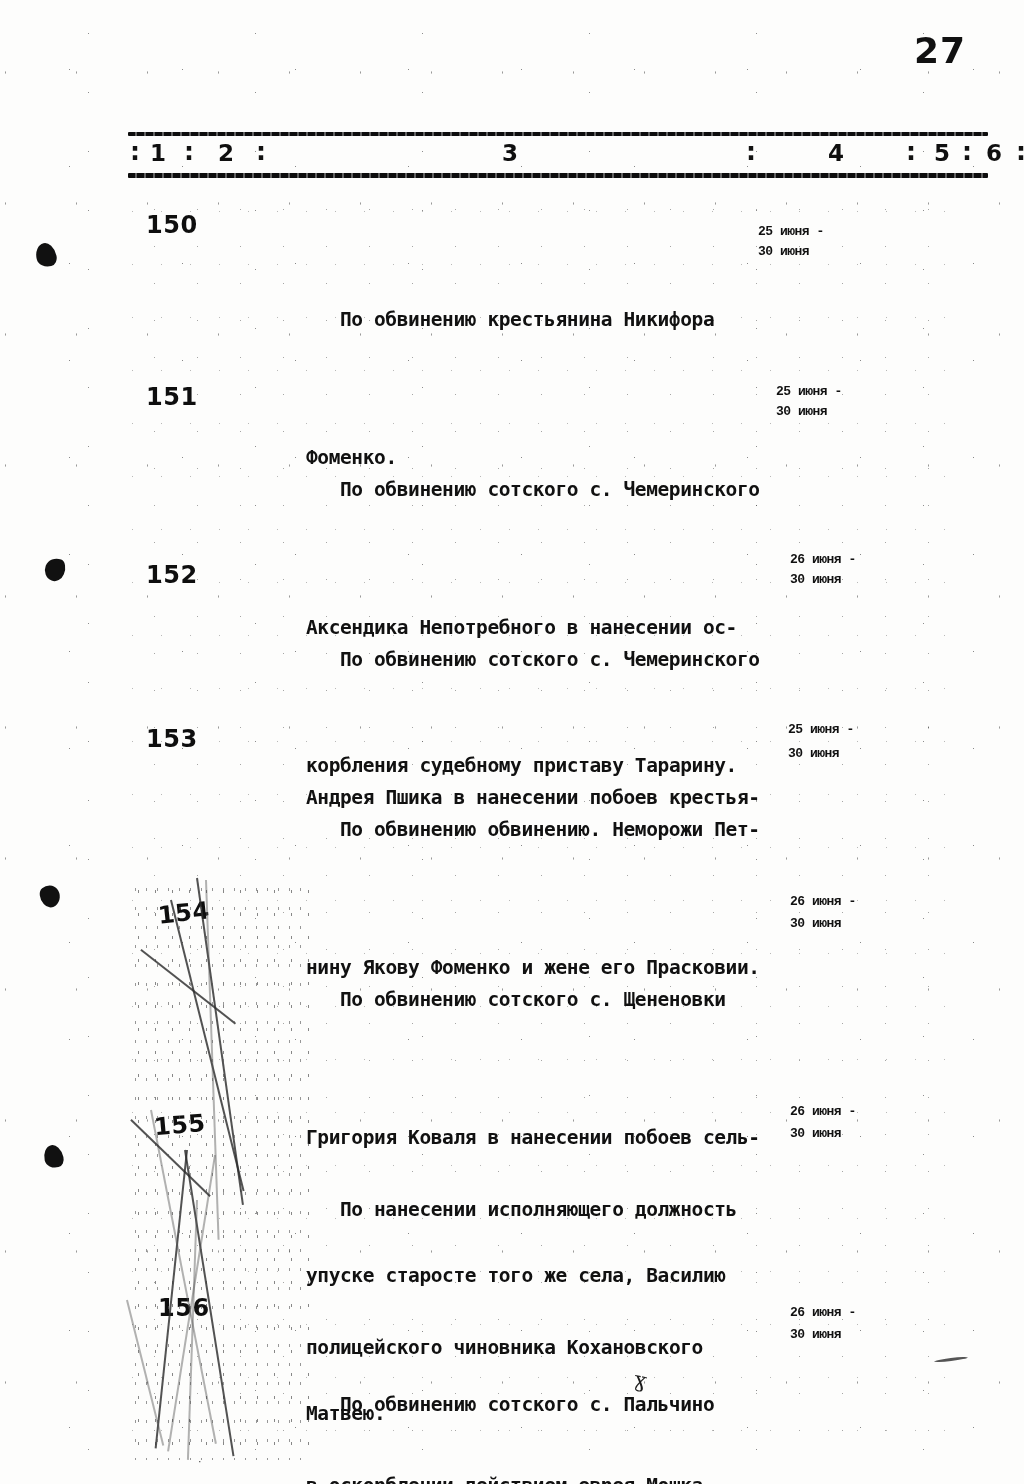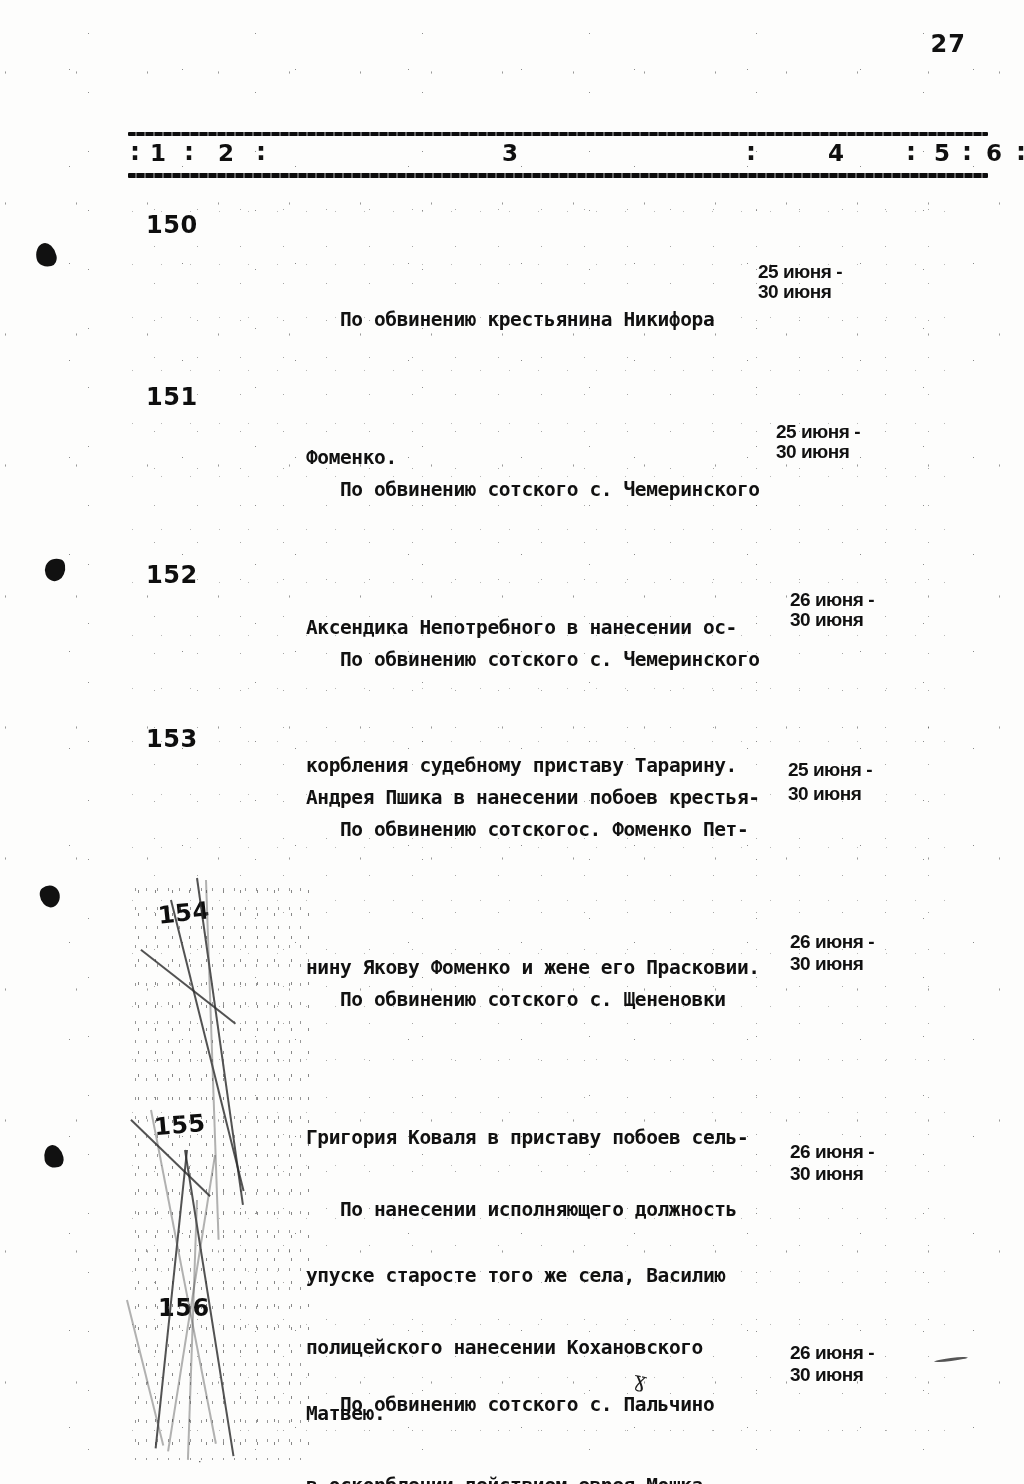--- a/index.html
+++ b/index.html
@@ -42,21 +42,21 @@
     background-size: 43px 37px, 29px 53px;
     background-position: 3px 11px, 17px 5px;
   }
 
   
   .page-number {
     position: absolute;
     right: 58px;
     top: 30px;
     font-family: "DejaVu Sans", sans-serif;
-    font-size: 24px;
+    font-size: 36px;
     font-weight: bold;
     color: #111;
     letter-spacing: 1px;
   }
 
   
   .header-band {
     position: absolute;
     left: 128px;
     top: 132px;
@@ -126,28 +126,27 @@
     color: #111;
     letter-spacing: -0.4px;
     white-space: pre-wrap;
     margin-left: 28px;
   }
   .body-text .ln { display: block; }
   .body-text .ln.first { text-indent: 34px; }
 
   .dates {
     position: absolute;
-    font-family: Liberation Sans, sans-serif;
-    font-size: 19px;
+    font-family: Liberation Mono, monospace;
+    font-size: 13px;
     font-weight: bold;
     color: #111;
     line-height: 26px;
     letter-spacing: -0.5px;
     white-space: pre;
-    margin-top: 40px;
   }
 
   
   .blot {
     position: absolute;
     background: #111;
     border-radius: 52% 48% 38% 62% / 58% 62% 38% 42%;
     transform: rotate(-14deg);
   }
   .blot.b2 { border-radius: 60% 40% 45% 55% / 50% 55% 45% 50%; transform: rotate(22deg); }
@@ -251,44 +250,44 @@
       <span class="ln first">По обвинению сотского с. Чемеринского</span>
       <span class="ln">Андрея Пшика в нанесении побоев крестья-</span>
     </div>
     <div class="dates" style="left:662px; top:2px">26 июня -</div>
     <div class="dates" style="left:662px; top:22px">30 июня</div>
   </div>
 
   <div class="entry" style="top:715px">
     <div class="seq" style="top:10px">153</div>
     <div class="body-text">
-      <span class="ln first">По обвинению сотскогос. Фоменко Пет-</span>
+      <span class="ln first">По обвинению обвинению. Неморожи Пет-</span>
       <span class="ln">нину Якову Фоменко и жене его Прасковии.</span>
     </div>
     <div class="dates" style="left:660px; top:2px">25 июня -</div>
     <div class="dates" style="left:660px; top:26px">30 июня</div>
   </div>
 
   <div class="entry" style="top:885px">
     <div class="seq" style="left:30px; top:14px; transform:rotate(-6deg)">154</div>
     <div class="body-text">
       <span class="ln first">По обвинению сотского с. Щененовки</span>
-      <span class="ln">Григория Коваля в приставу побоев сель-</span>
+      <span class="ln">Григория Коваля в нанесении побоев сель-</span>
       <span class="ln">упуске старосте того же села, Василию</span>
       <span class="ln">Матвею.</span>
     </div>
     <div class="dates" style="left:662px; top:4px">26 июня -</div>
     <div class="dates" style="left:662px; top:26px">30 июня</div>
   </div>
 
   <div class="entry" style="top:1095px">
     <div class="seq" style="left:26px; top:16px; transform:rotate(-5deg)">155</div>
     <div class="body-text">
       <span class="ln first">По нанесении исполняющего должность</span>
-      <span class="ln">полицейского нанесении Кохановского</span>
+      <span class="ln">полицейского чиновника Кохановского</span>
       <span class="ln">в оскорблении действием еврея Мошка</span>
       
     </div>
     <div class="dates" style="left:662px; top:4px">26 июня -</div>
     <div class="dates" style="left:662px; top:26px">30 июня</div>
   </div>
 
   <div class="entry" style="top:1290px">
     <div class="seq" style="left:30px; top:4px">156</div>
     <div class="body-text">

